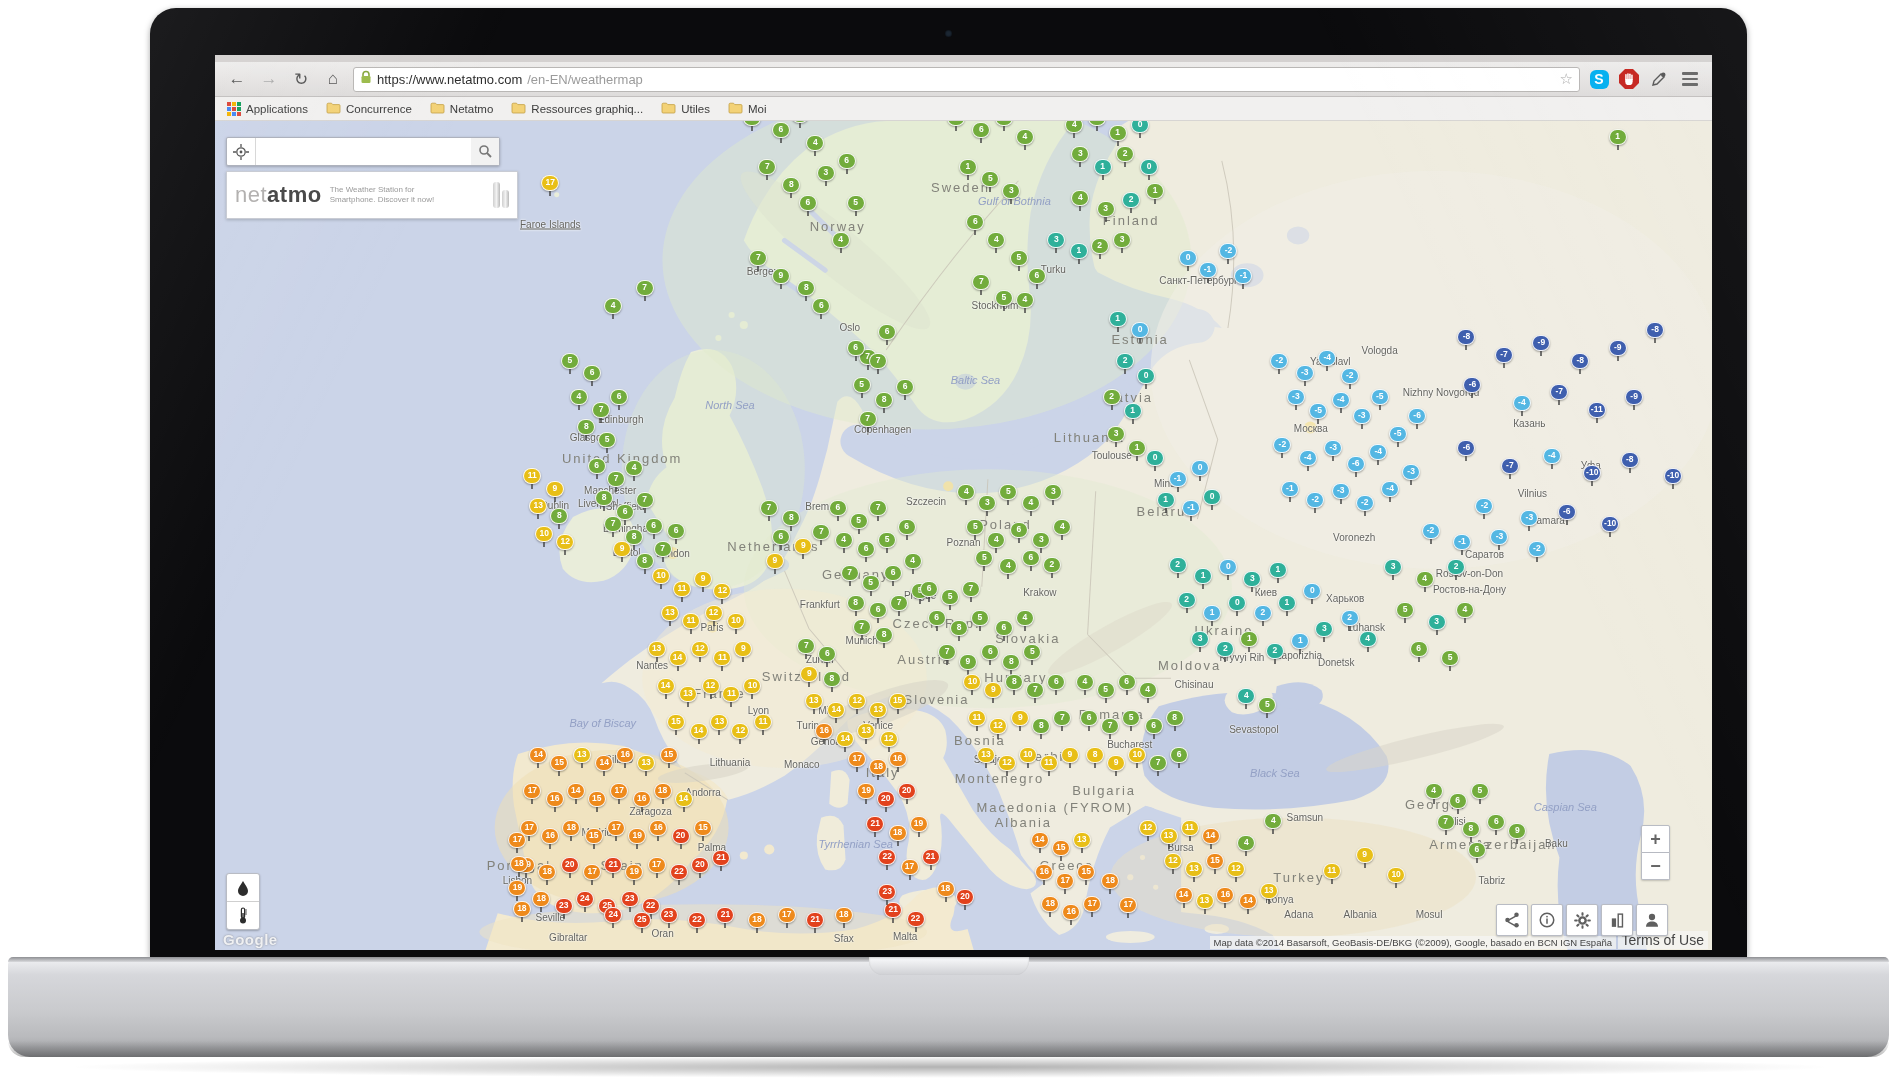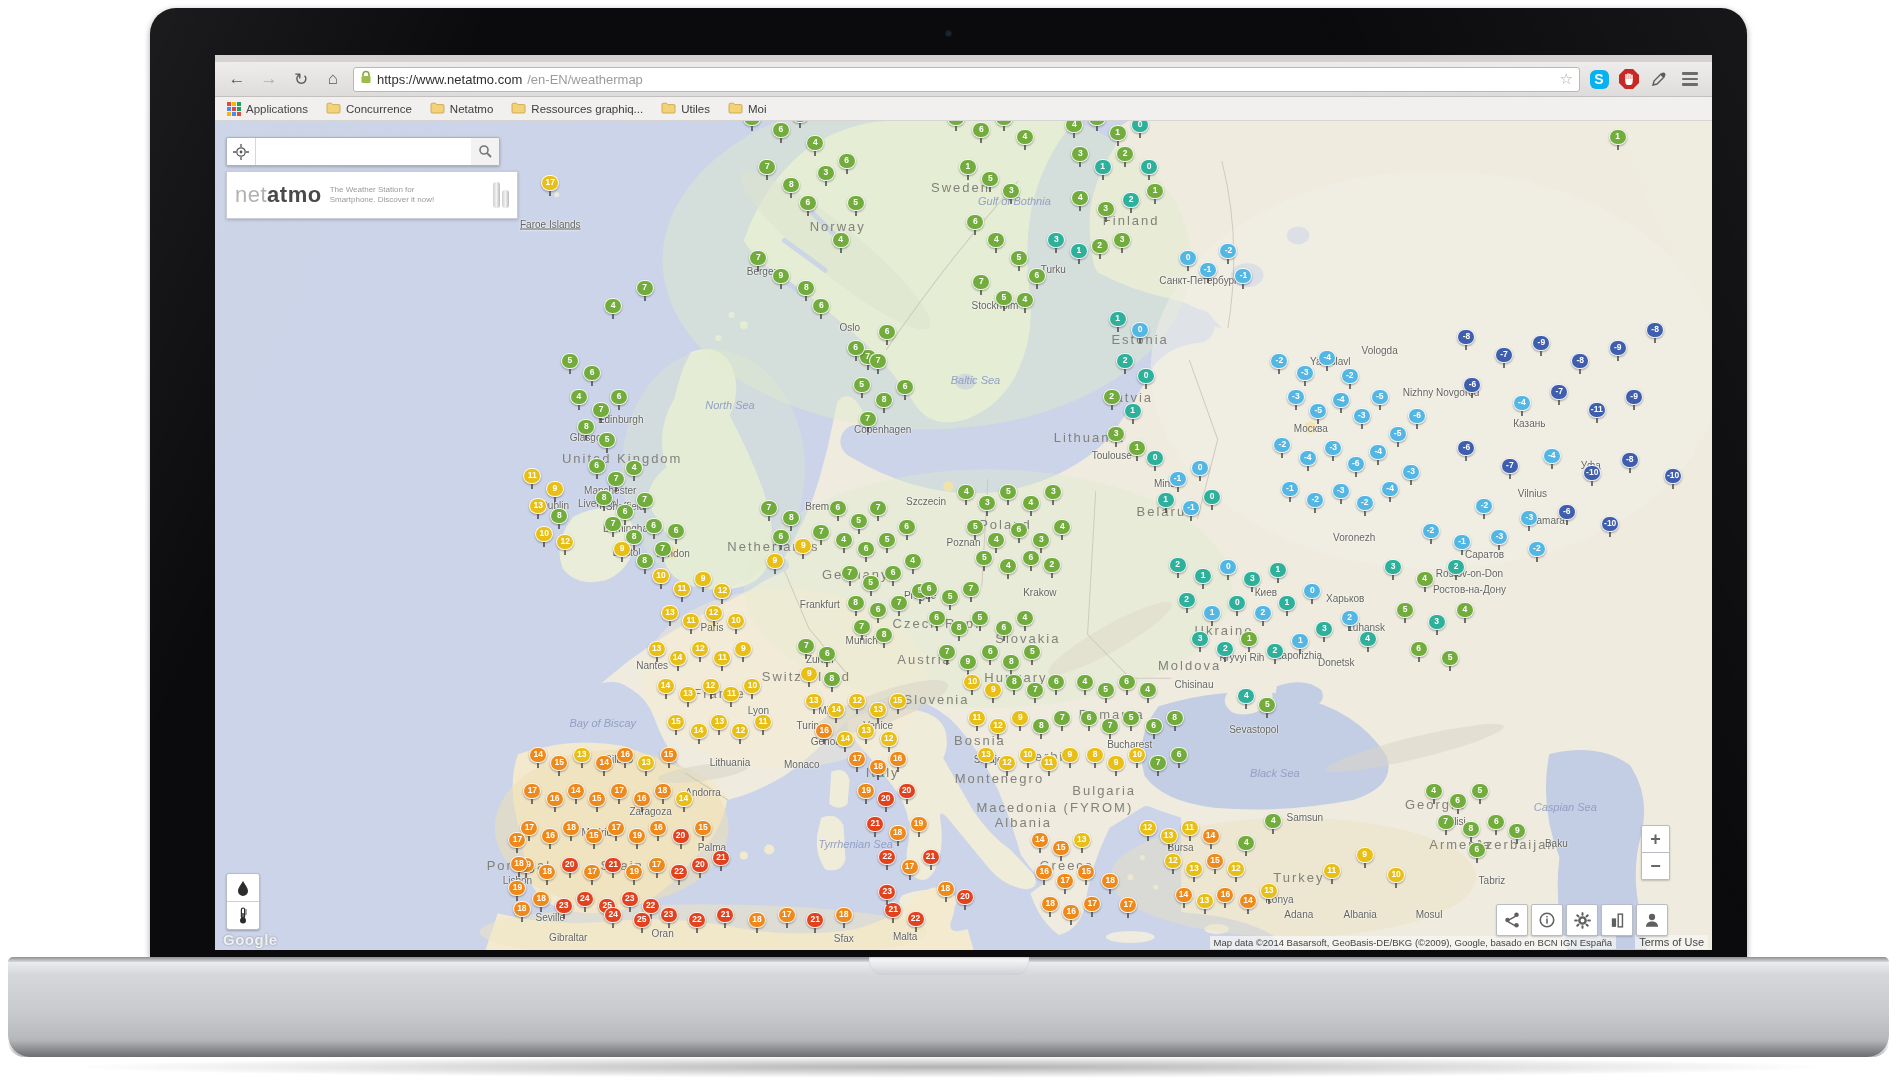--- a/index.html
+++ b/index.html
@@ -85,21 +85,21 @@
   .zoomctl{position:absolute;right:44px;bottom:70px;z-index:6;width:27px;}
   .zbtn{width:27px;height:26px;background:#fff;border:1px solid #b9bcc4;display:flex;align-items:center;justify-content:center;
     font-size:18px;font-weight:bold;color:#666;cursor:pointer;box-shadow:0 1px 2px rgba(0,0,0,.2);}
   .zbtn:first-child{border-radius:2px 2px 0 0;}
   .zbtn:last-child{border-radius:0 0 2px 2px;border-top:none;}
   .brrow{position:absolute;right:44px;bottom:14px;display:flex;gap:3px;z-index:6;}
   .sqbtn{width:30px;height:30px;background:#fff;border:1px solid #b9bcc4;border-radius:2px;display:flex;
     align-items:center;justify-content:center;cursor:pointer;box-shadow:0 1px 2px rgba(0,0,0,.2);}
   .attrib{position:absolute;right:96px;bottom:1px;font-size:9.5px;color:#444;z-index:5;
     background:rgba(245,245,243,.75);padding:1px 4px;white-space:nowrap;}
-  .terms{position:absolute;right:4px;bottom:1px;font-size:11px;color:#444;z-index:5;
+  .terms{position:absolute;right:4px;bottom:1px;font-size:14px;color:#444;z-index:5;
     background:rgba(245,245,243,.75);padding:1px 4px;cursor:pointer;}
 </style>
 </head>
 <body>
 
 <div class="stage">
   <div class="screen">
     <div class="camera"></div>
     <div class="display">
       <div class="browser">

